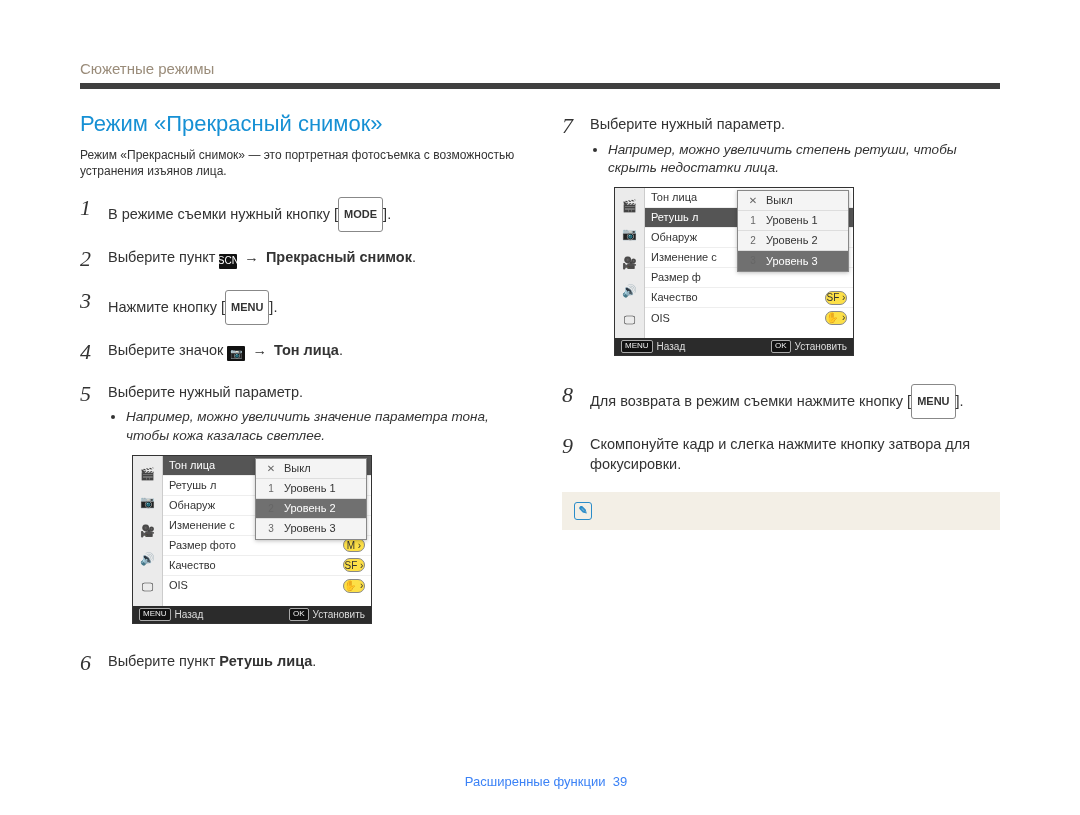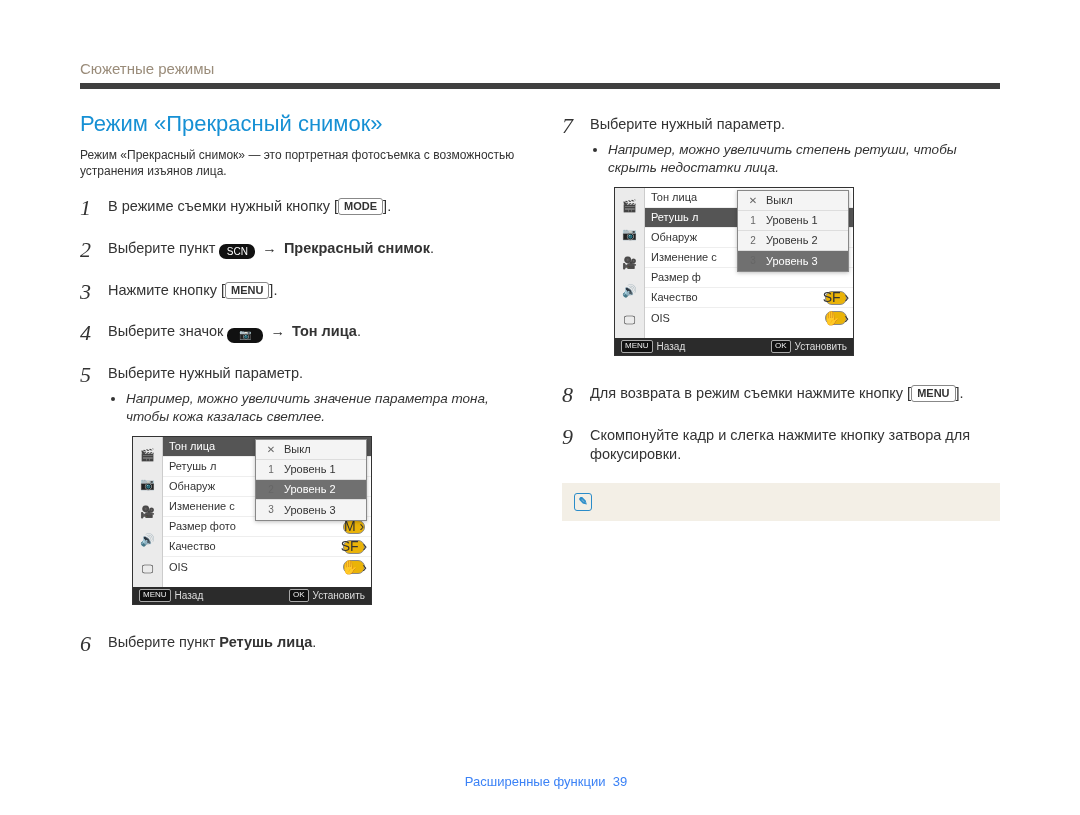--- a/index.html
+++ b/index.html
@@ -58,36 +58,36 @@
   .substeps {
     list-style: disc;
     margin: 6px 0 0 18px;
     font-size: 13.5px;
   }
   .substeps li { margin-bottom: 4px; font-style: italic; }
   .inline-badge {
     display: inline-block;
     border: 1px solid #888;
     border-radius: 3px;
-    padding: 0 5px;
+    padding: 9px 5px;
     font-size: 11px;
     font-weight: 700;
     vertical-align: 1px;
     line-height: 15px;
     background: #fff;
   }
   .inline-icon {
     display: inline-flex;
     align-items: center;
     justify-content: center;
-    width: 36px;
+    width: 18px;
     height: 15px;
     background: #111;
     color: #fff;
-    border-radius: 7px;
+    border-radius: 1px;
     font-size: 10px;
     vertical-align: -2px;
   }
   .arrow { margin: 0 3px; }
 
   
   .lcd {
     width: 240px;
     margin: 10px 0 12px 24px;
     border: 1px solid #333;
@@ -125,22 +125,22 @@
     align-items: center;
     gap: 2px;
   }
   .lcd-badge {
     display: inline-flex;
     align-items: center;
     justify-content: center;
     width: 22px; height: 14px;
     border: 1px solid #888;
     border-radius: 7px;
-    font-size: 14px;
-    background:#eab308;
+    font-size: 10px;
+    background:#fde047;
     color:#333;
   }
   .lcd-popup {
     position: absolute;
     right: 4px;
     top: 2px;
     width: 112px;
     background: #f4f4f4;
     border: 1px solid #888;
     box-shadow: 0 1px 4px rgba(0,0,0,.25);

